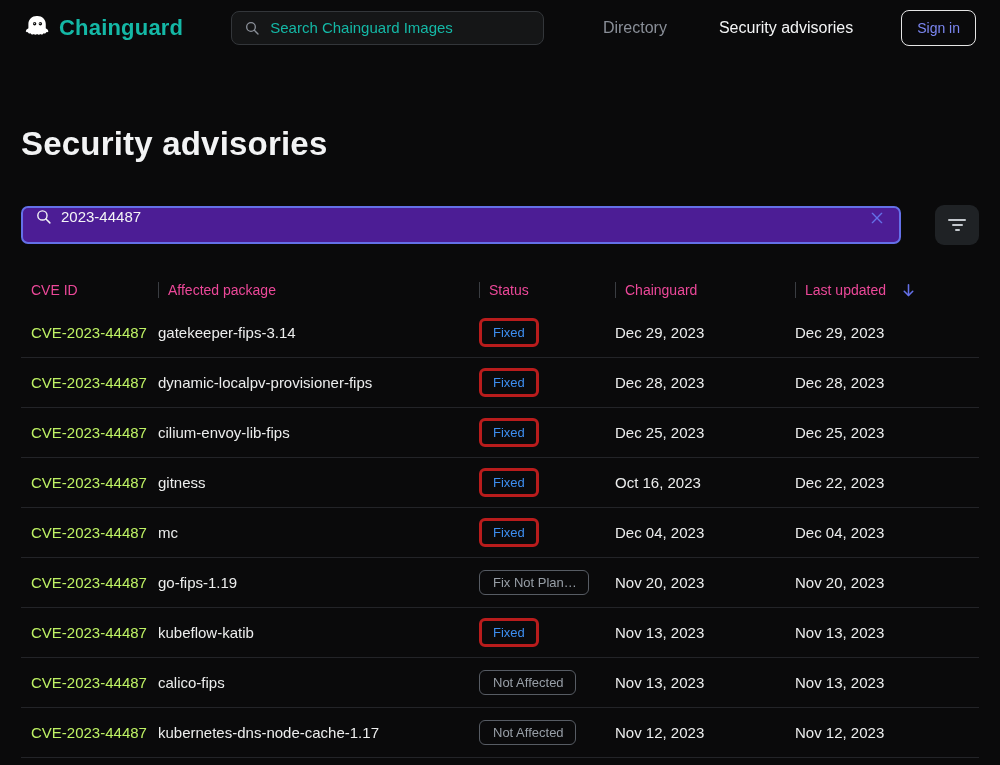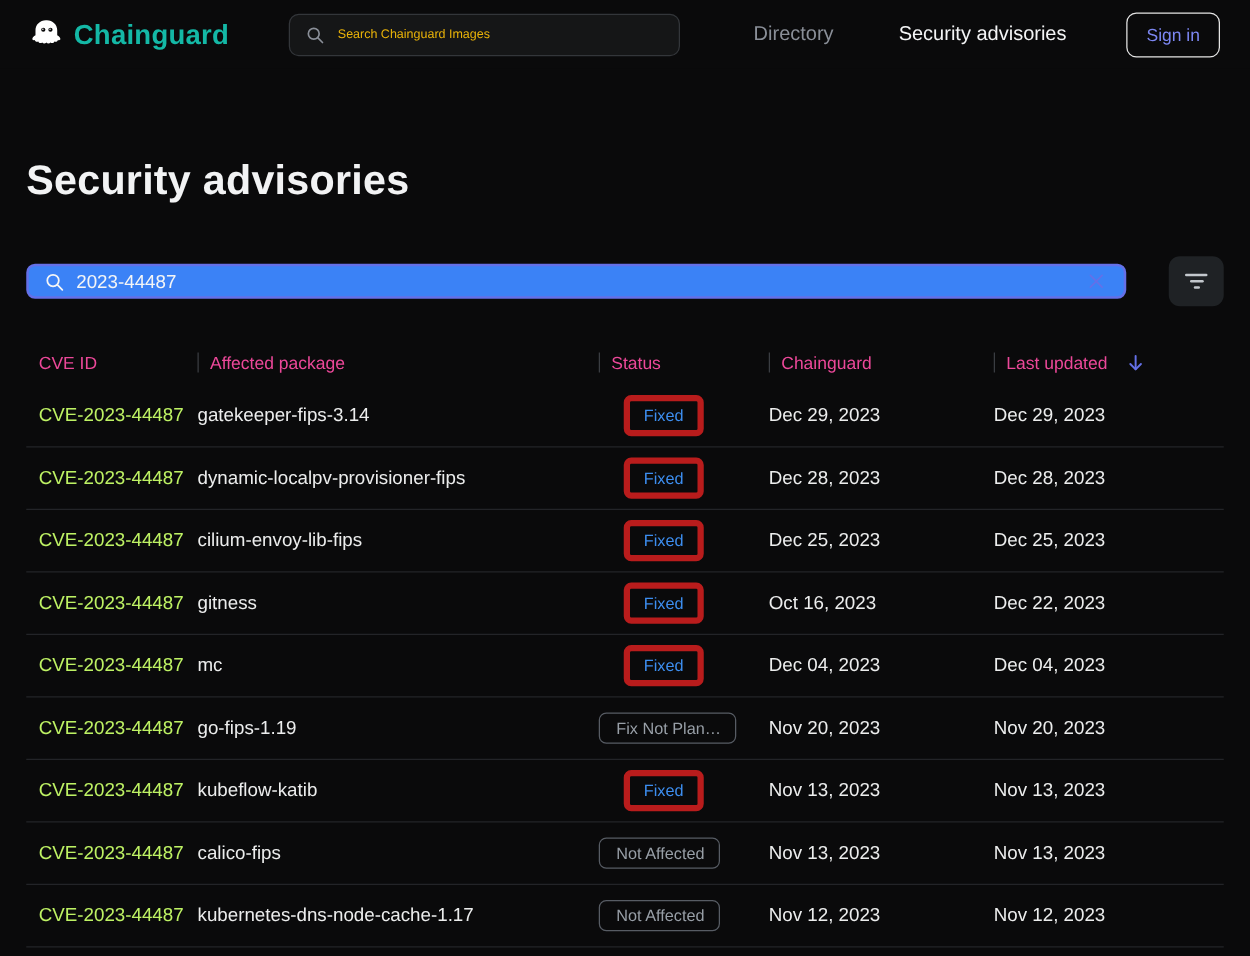--- a/index.html
+++ b/index.html
@@ -4,35 +4,35 @@
 <style>
   * { margin:0; padding:0; box-sizing:border-box; }
   html,body { width:1000px; height:765px; background:#0a0a0b; font-family:"Liberation Sans", sans-serif; color:#f4f5f6; overflow:hidden; }
 
   
   .topnav { height:55px; display:flex; align-items:center; padding:0 24px; background:#0a0a0b; }
   .brand { display:flex; align-items:center; gap:8px; cursor:pointer; }
   .brand-name { font-size:22px; font-weight:bold; letter-spacing:.2px; color:#14b8a6; }
   .nav-search { margin-left:48px; width:313px; height:34px; display:flex; align-items:center; gap:10px;
     background:#151617; border:1px solid #33363a; border-radius:8px; padding:0 12px; }
-  .nav-search .ph { font-size:10px; color:#eab308; }
+  .nav-search .ph { font-size:15px; color:#14b8a6; }
   .topnav-spacer { flex:1; }
   .nav-links { display:flex; align-items:center; gap:52px; margin-right:48px; }
   .nav-link { font-size:16px; color:#8a8f98; cursor:pointer; }
   .nav-link.active { color:#f4f5f6; }
   .signin-btn { background:transparent; border:1px solid #e5e5e5; border-radius:8px; color:#7c87f2;
     font-size:14px; font-family:inherit; padding:9px 15px; cursor:pointer; }
 
   
   .main { padding:0 21px; }
   .page-title { margin-top:70px; font-size:33px; font-weight:bold; letter-spacing:.2px; color:#f2f3f4; }
 
   .toolbar { margin-top:42px; display:flex; align-items:center; gap:34px; }
-  .filter-box { flex:1; height:28px; display:flex; align-items:center; border:2px solid #6470e8;
-    border-radius:7px; background:#3b82f6; padding:0 12px; }
+  .filter-box { flex:1; height:38px; display:flex; align-items:flex-start; border:2px solid #6470e8;
+    border-radius:7px; background:#4c1d95; padding:0 12px; }
   .filter-box input { flex:1; background:transparent; border:none; outline:none; color:#f4f5f6;
     font-size:15px; font-family:inherit; margin-left:9px; }
   .icon-btn { background:transparent; border:none; cursor:pointer; display:flex; align-items:center; padding:2px; }
   .filter-toggle { width:44px; height:40px; border:none; border-radius:9px; background:#1f2225;
     display:flex; flex-direction:column; align-items:center; justify-content:center; gap:3px; cursor:pointer; }
   .filter-toggle .bar { background:#c3c8cd; height:2px; border-radius:1px; }
   .bar-1 { width:18px; } .bar-2 { width:11px; } .bar-3 { width:5px; }
 
   
   .table { margin-top:27px; }
@@ -44,21 +44,21 @@
   .col-status { width:136px; }
   .col-pub { width:180px; }
   .col-upd { flex:1; }
   .sort-arrow { margin-left:14px; display:flex; align-items:center; }
 
   .trow { display:flex; align-items:center; height:50px; border-bottom:1px solid #232428; }
   .td { font-size:15px; color:#eceded; display:flex; align-items:center; }
   .td.col-cve a, .cve-link { color:#bef264; text-decoration:none; font-size:15px; cursor:pointer; }
   .badge { display:inline-block; font-size:13px; line-height:17px; padding:3px 11px; border-radius:6px;
     white-space:nowrap; overflow:hidden; text-overflow:ellipsis; max-width:118px; }
-  .badge.fixed { border:5px solid #b91c1c; color:#3d8ef0;margin-left:20px; }
+  .badge.fixed { border:3px solid #b91c1c; color:#3d8ef0; }
   .badge.muted { border:1px solid #575c64; color:#989fa7;padding-left:13px; }
 </style>
 </head>
 <body>
 
 <header class="topnav">
   <div class="brand">
     <span style="display:flex;">
       <svg width="27" height="27" viewBox="0 0 32 32">
         <path fill="#ffffff" d="M16 2.5c5.4 0 9.8 4.2 9.8 9.4v5.0c1.7.9 3.0 2.2 3.0 3.6 0 1.1-1.3 1.4-2.4.8-.1 1.5-1.9 2.3-3.3 1.4-.4 1.6-2.5 2.1-3.7.9-.8 1.3-2.9 1.3-3.9 0-1 1.3-3.1 1.3-3.9 0-1.2 1.2-3.3.7-3.7-.9-1.4.9-3.2.1-3.3-1.4-1.1.6-2.4.3-2.4-.8 0-1.4 1.3-2.7 3.0-3.6v-5.0c0-5.2 4.4-9.4 9.8-9.4z"></path>

